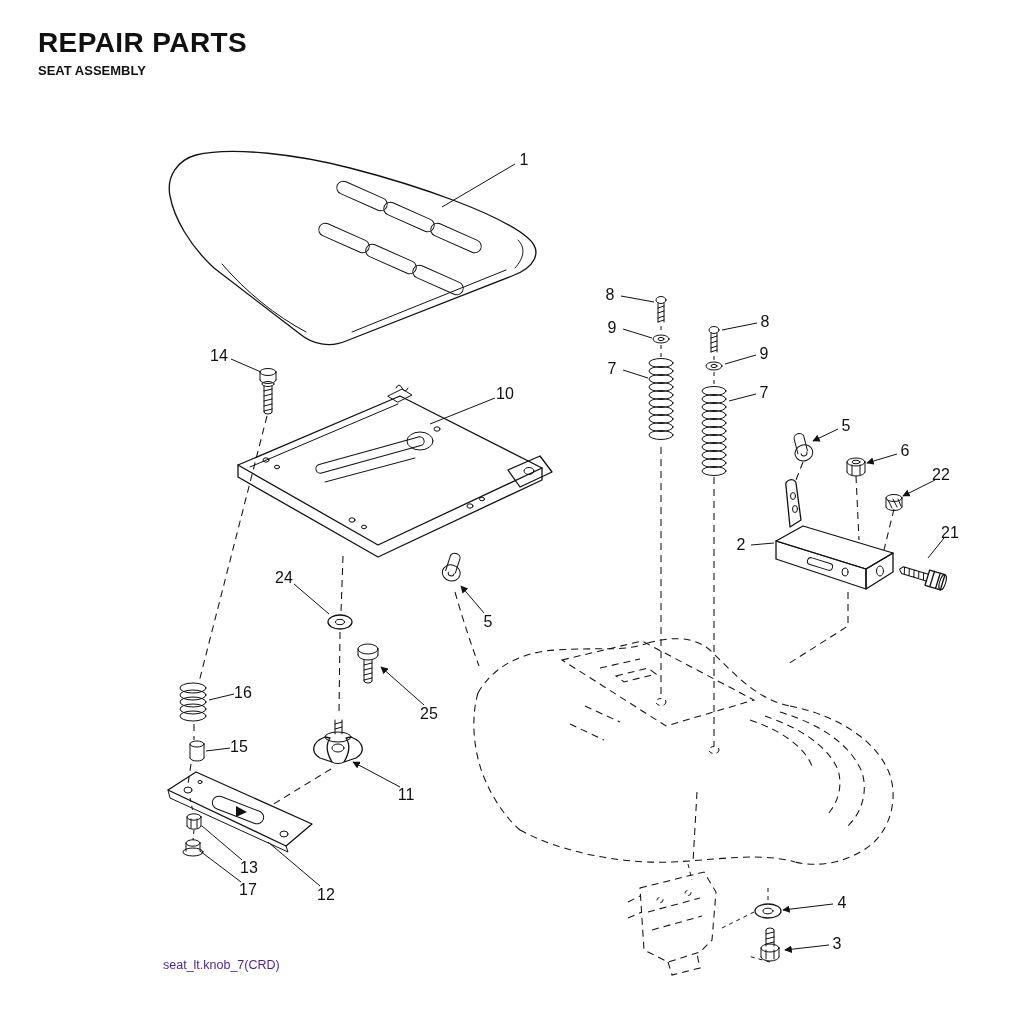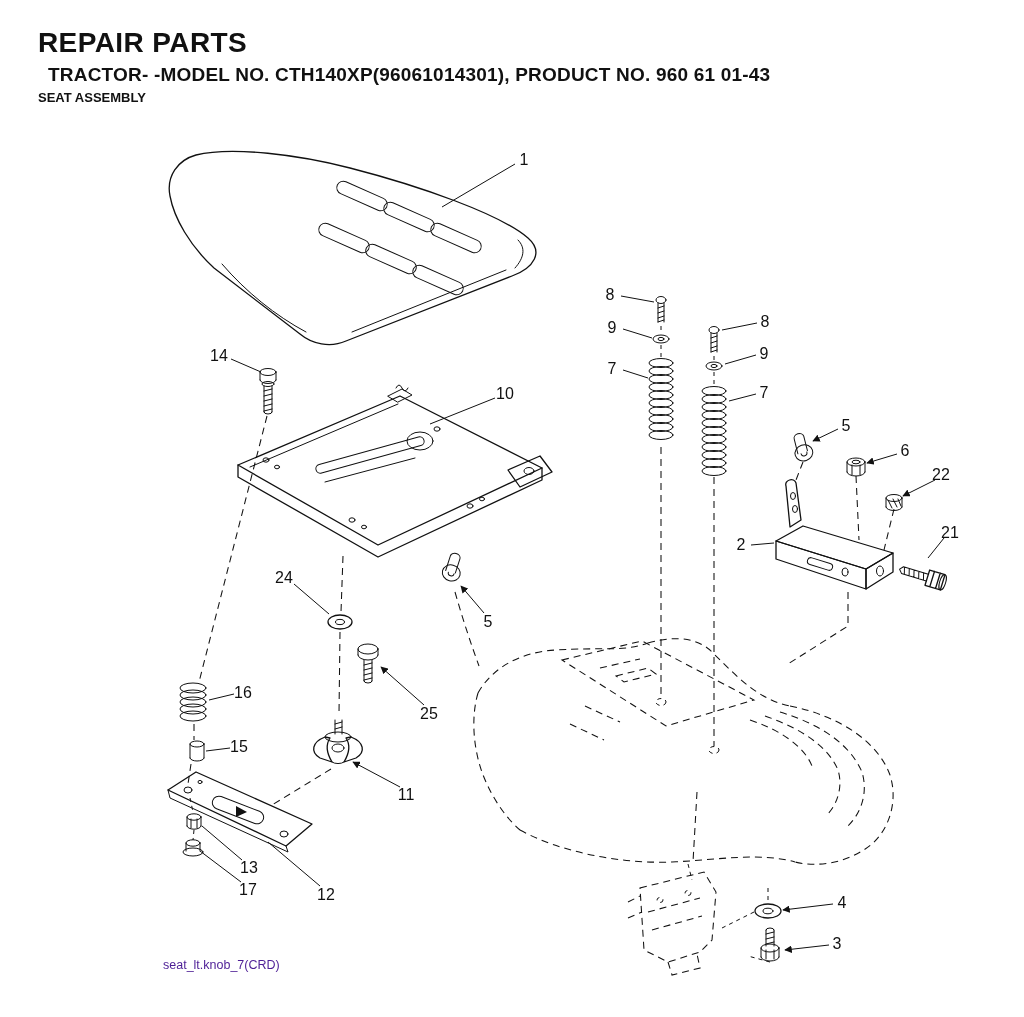--- a/index.html
+++ b/index.html
@@ -20,21 +20,20 @@
   .fillink{fill:#111;stroke:none;}
   .leader{stroke:#111;stroke-width:1;fill:none;}
   .callout{font-size:16px;fill:#111;text-anchor:middle;dominant-baseline:central;
            font-family:"Liberation Sans",sans-serif;}
 </style>
 </head>
 <body>
 
 <div class="header">
   <div class="title">REPAIR PARTS</div>
-  <div class="subtitle">TRACTOR- -MODEL NO. CTH140XP(96061014301), PRODUCT NO. 960 61 01-43</div>
   <div class="section">SEAT ASSEMBLY</div>
 </div>
 
 <svg class="diagram" width="1024" height="1017" viewBox="0 0 1024 1017">
   <defs>
     <marker id="arrowhead" viewBox="0 0 10 10" refX="9" refY="5" markerWidth="7.5" markerHeight="7.5" orient="auto">
       <path d="M0,0 L10,5 L0,10 Z" fill="#111"></path>
     </marker>
     <g id="clip5">
       <path class="ink thin" d="M-9,3 a9,8 0 1 0 18,0 a9,8 0 1 0 -18,0"></path>

